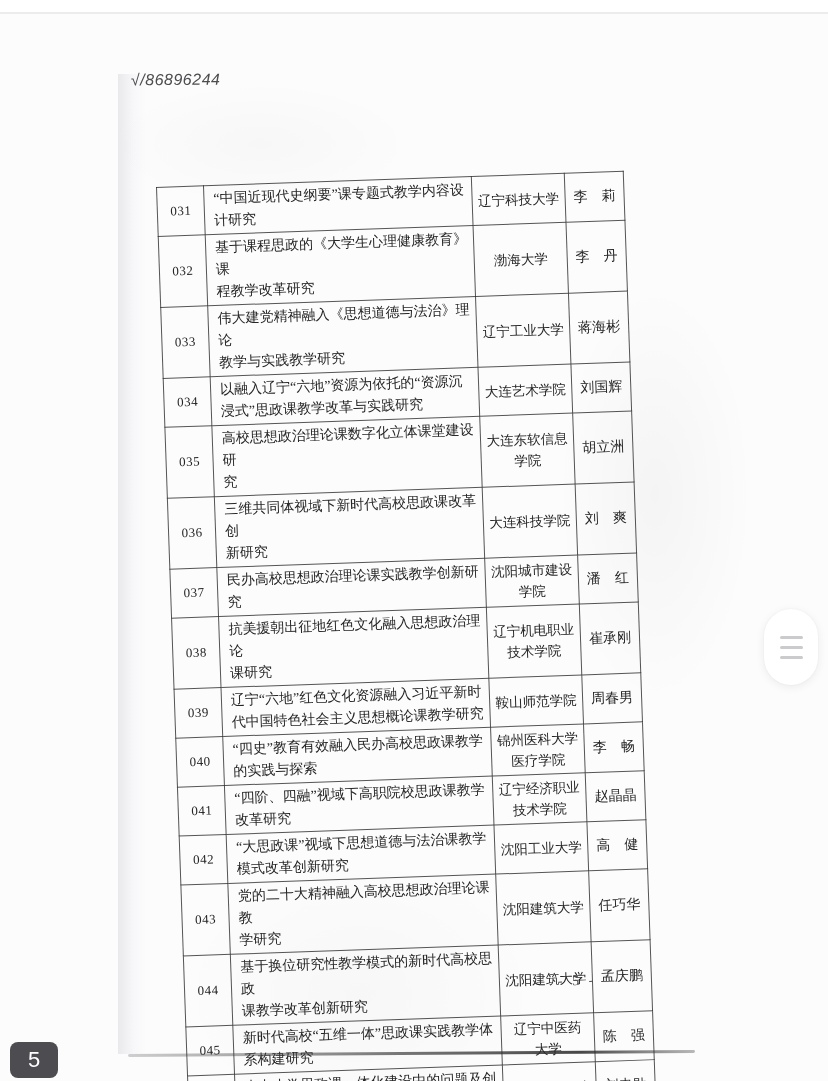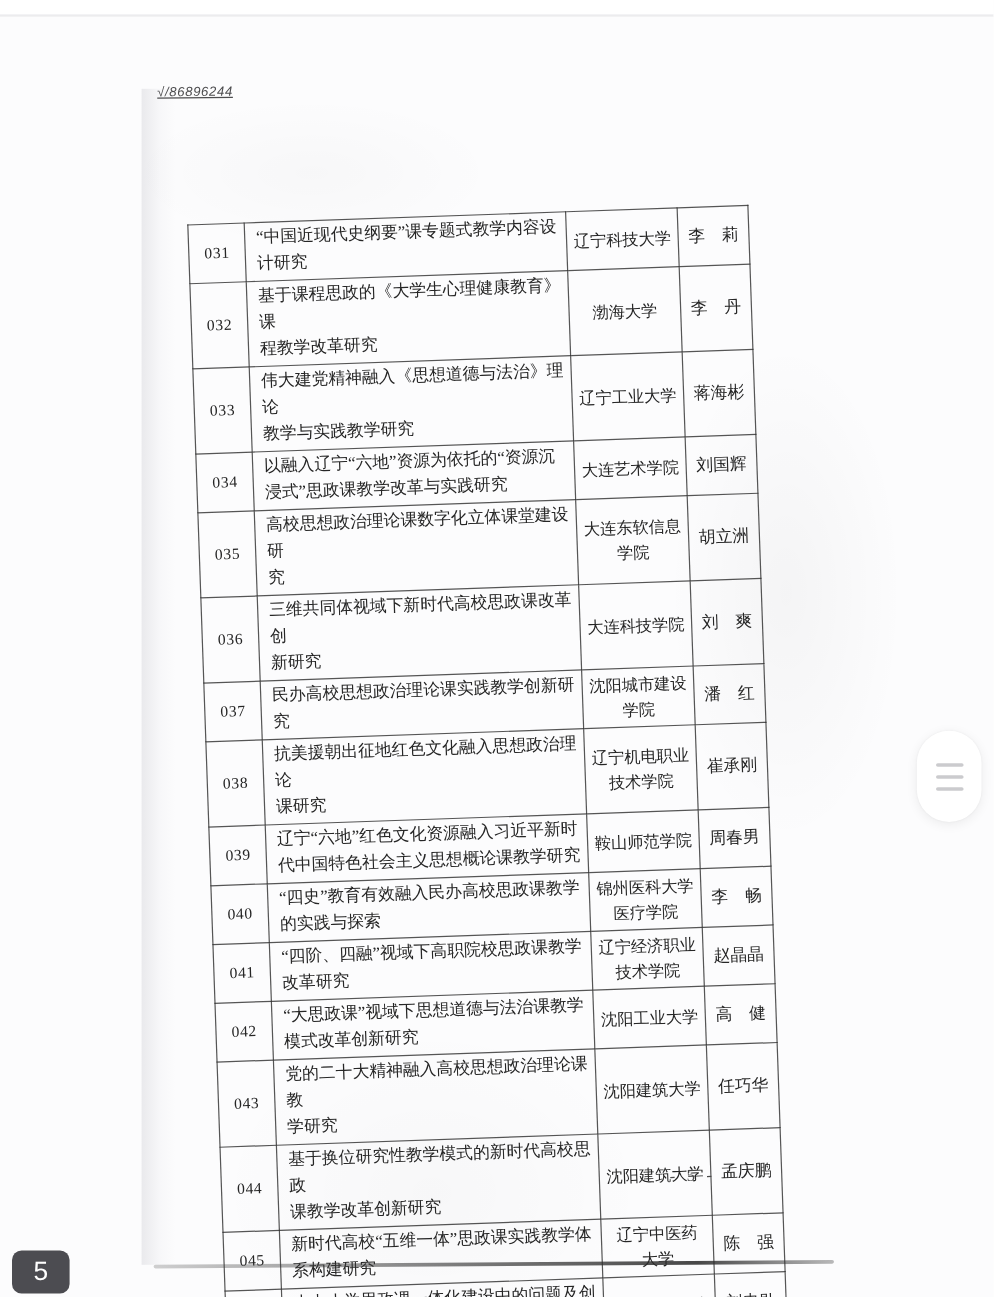--- a/index.html
+++ b/index.html
@@ -28,23 +28,22 @@
   .page-bottom-edge{
     position:absolute;left:128px;top:1040px;width:567px;height:3px;
     transform:rotate(-0.4deg);transform-origin:0 50%;
     border-radius:2px;
     background:linear-gradient(to right, rgba(70,70,70,0.25), rgba(55,55,55,0.65) 45%, rgba(40,40,40,0.85) 80%, rgba(60,60,60,0.35));
   }
 
   .watermark{
     position:absolute;left:131px;top:57px;
     font-family:"Liberation Sans","DejaVu Sans",sans-serif;
-    font-style:italic;font-size:11px;letter-spacing:0.5px;color:#4d4d4f;
+    font-style:italic;font-size:16px;letter-spacing:0.5px;color:#4d4d4f;
     transform:rotate(-0.6deg);
-    text-decoration:underline;
   }
 
   
   .doc-table{
     position:absolute;left:156px;top:173px;width:450px;
     border-collapse:collapse;table-layout:fixed;
     transform:rotate(-2deg);transform-origin:0 0;
     color:#262626;
   }
   .doc-table td{

